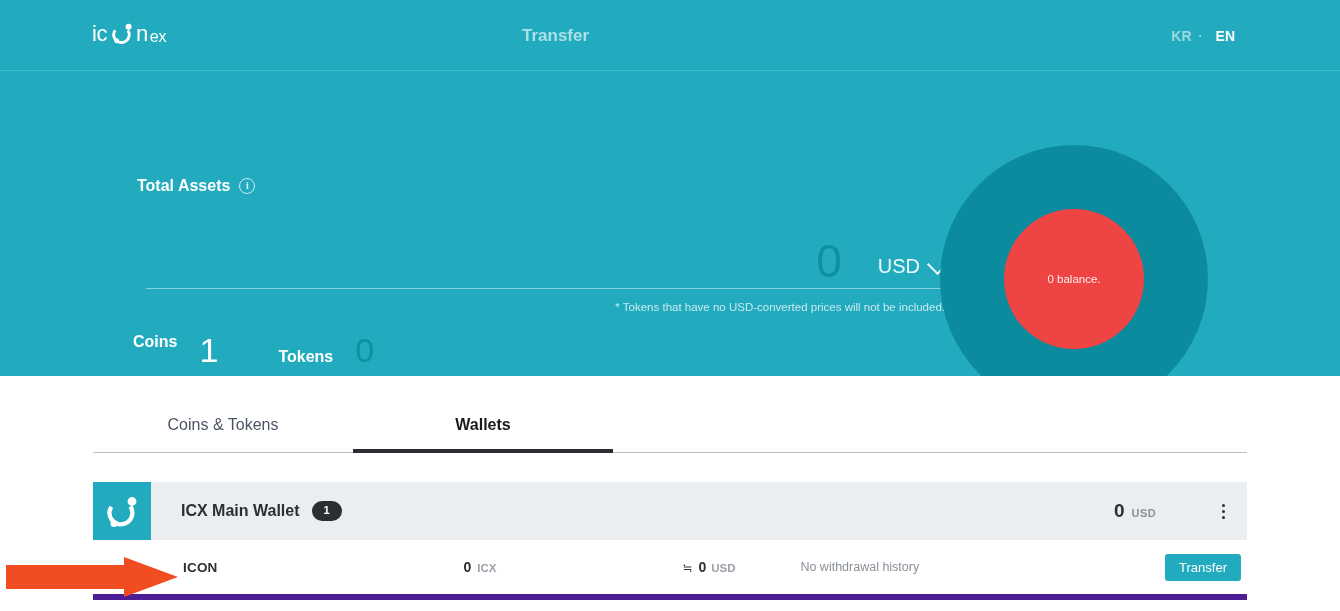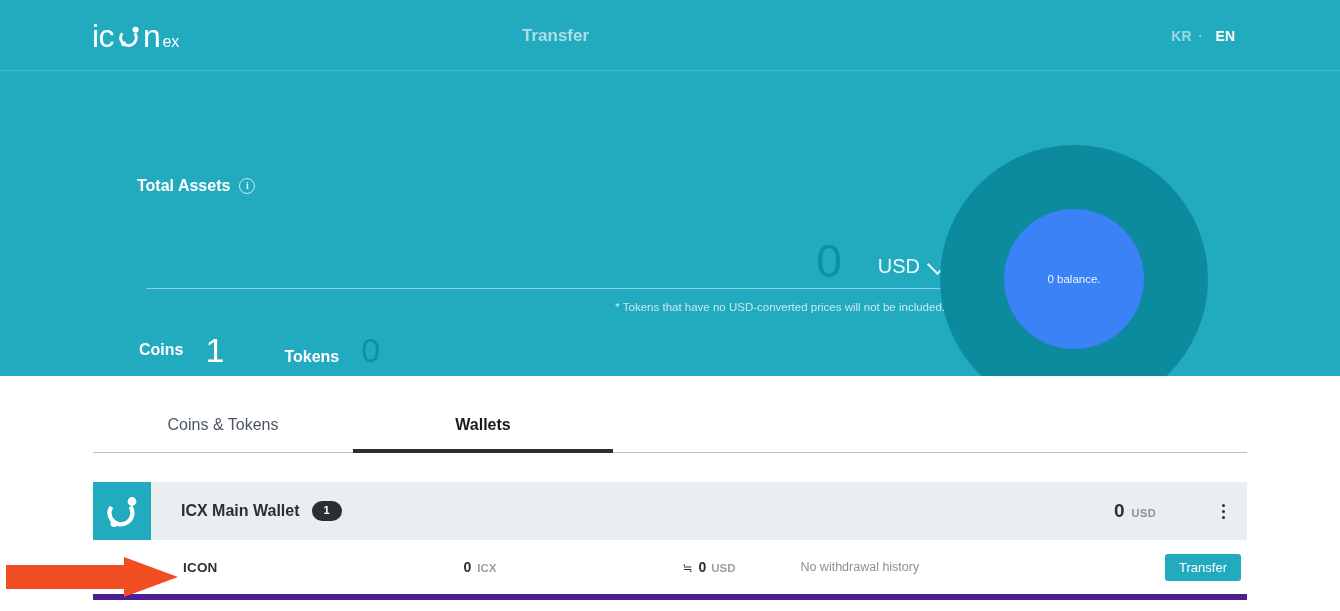--- a/index.html
+++ b/index.html
@@ -26,21 +26,21 @@
   .logo {
     position: absolute;
     left: 92px;
     top: 20px;
     display: flex;
     align-items: flex-end;
     color: #ffffff;
     user-select: none;
   }
   .logo-main {
-    font-size: 32px;
+    font-size: 22px;
     font-weight: 500;
     letter-spacing: -0.5px;
     line-height: 1;
     display: flex;
     align-items: center;
   }
   .logo-ex {
     font-size: 16px;
     font-weight: 500;
     letter-spacing: 0px;
@@ -176,24 +176,24 @@
   .note {
     position: absolute;
     right: 395px;
     top: 230px;
     font-size: 11.5px;
     color: rgba(255,255,255,0.75);
   }
 
   .counts {
     position: absolute;
-    left: 139px;
+    left: 133px;
     top: 262px;
     display: flex;
-    align-items: center;
+    align-items: flex-start;
   }
   .count-label {
     font-size: 16px;
     font-weight: 700;
     color: #ffffff;
   }
   .count-num {
     font-size: 34px;
     font-weight: 300;
     margin-left: 22px;
@@ -212,21 +212,21 @@
     border-radius: 50%;
     background: #0d8b9e;
     display: flex;
     align-items: center;
     justify-content: center;
   }
   .donut-hole {
     width: 140px;
     height: 140px;
     border-radius: 50%;
-    background: #3b82f6;
+    background: #ef4444;
     display: flex;
     align-items: center;
     justify-content: center;
   }
   .donut-text {
     font-size: 11.5px;
     color: rgba(255,255,255,0.9);
   }
 
   

